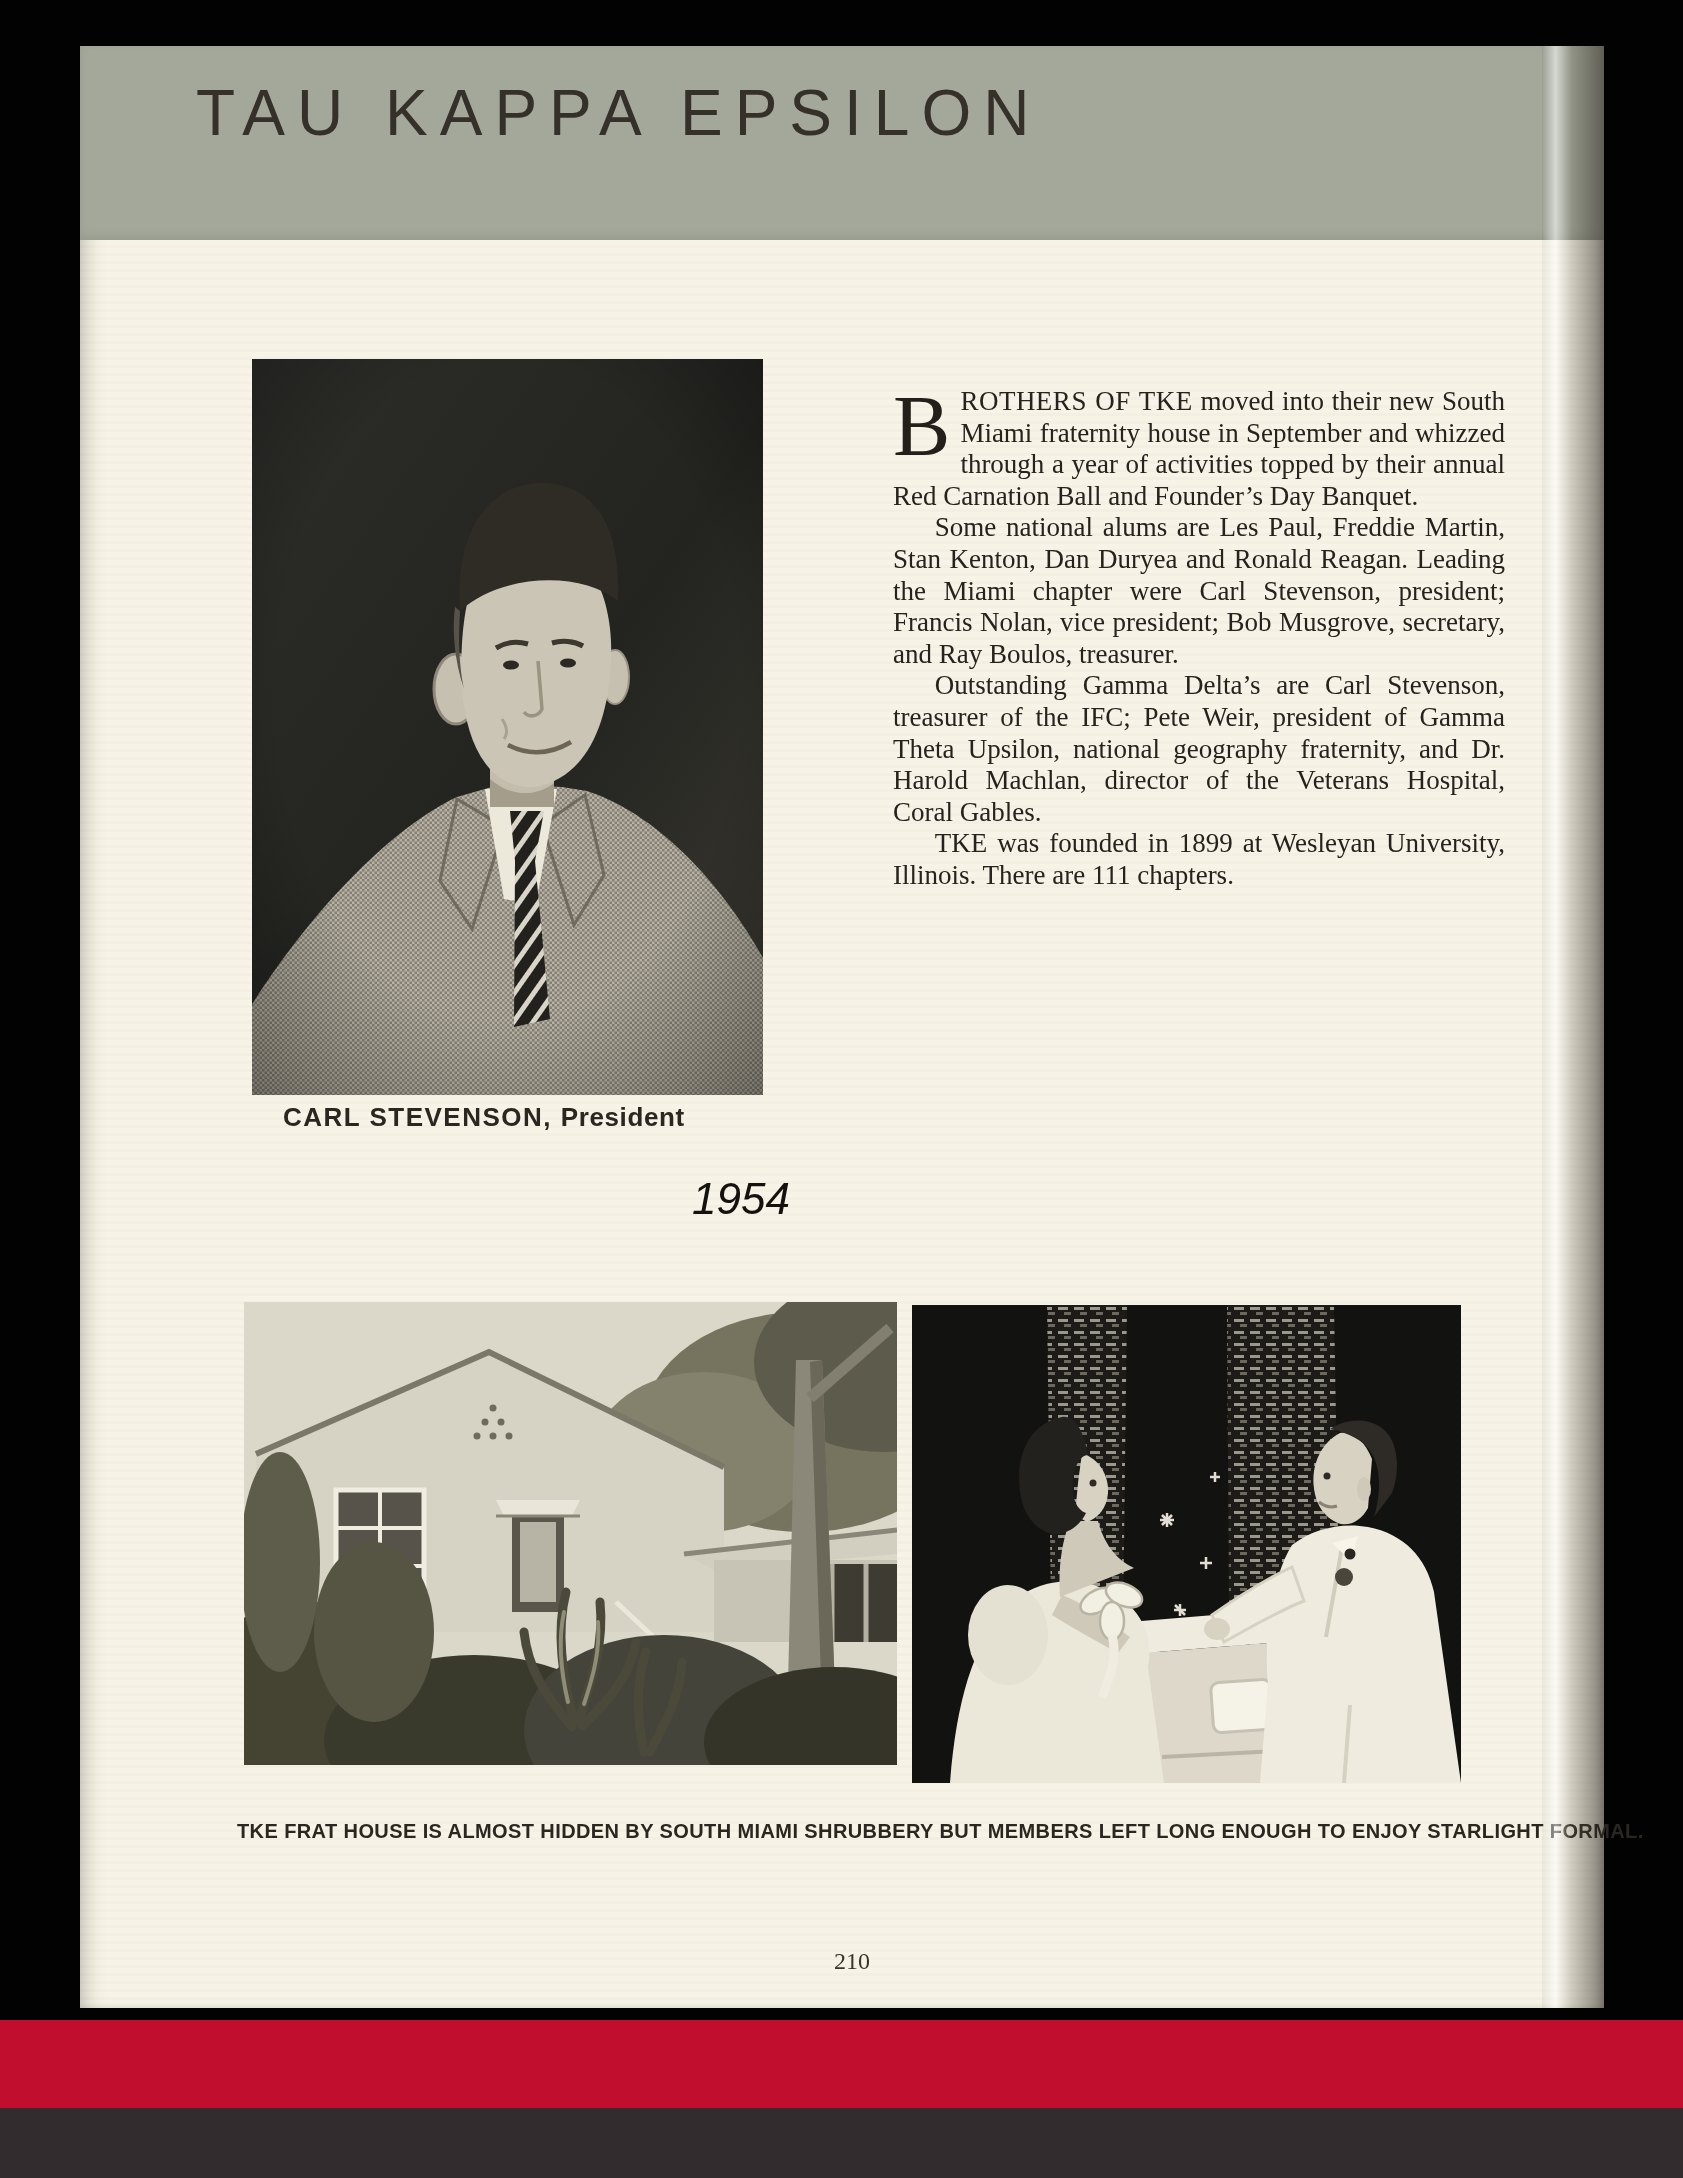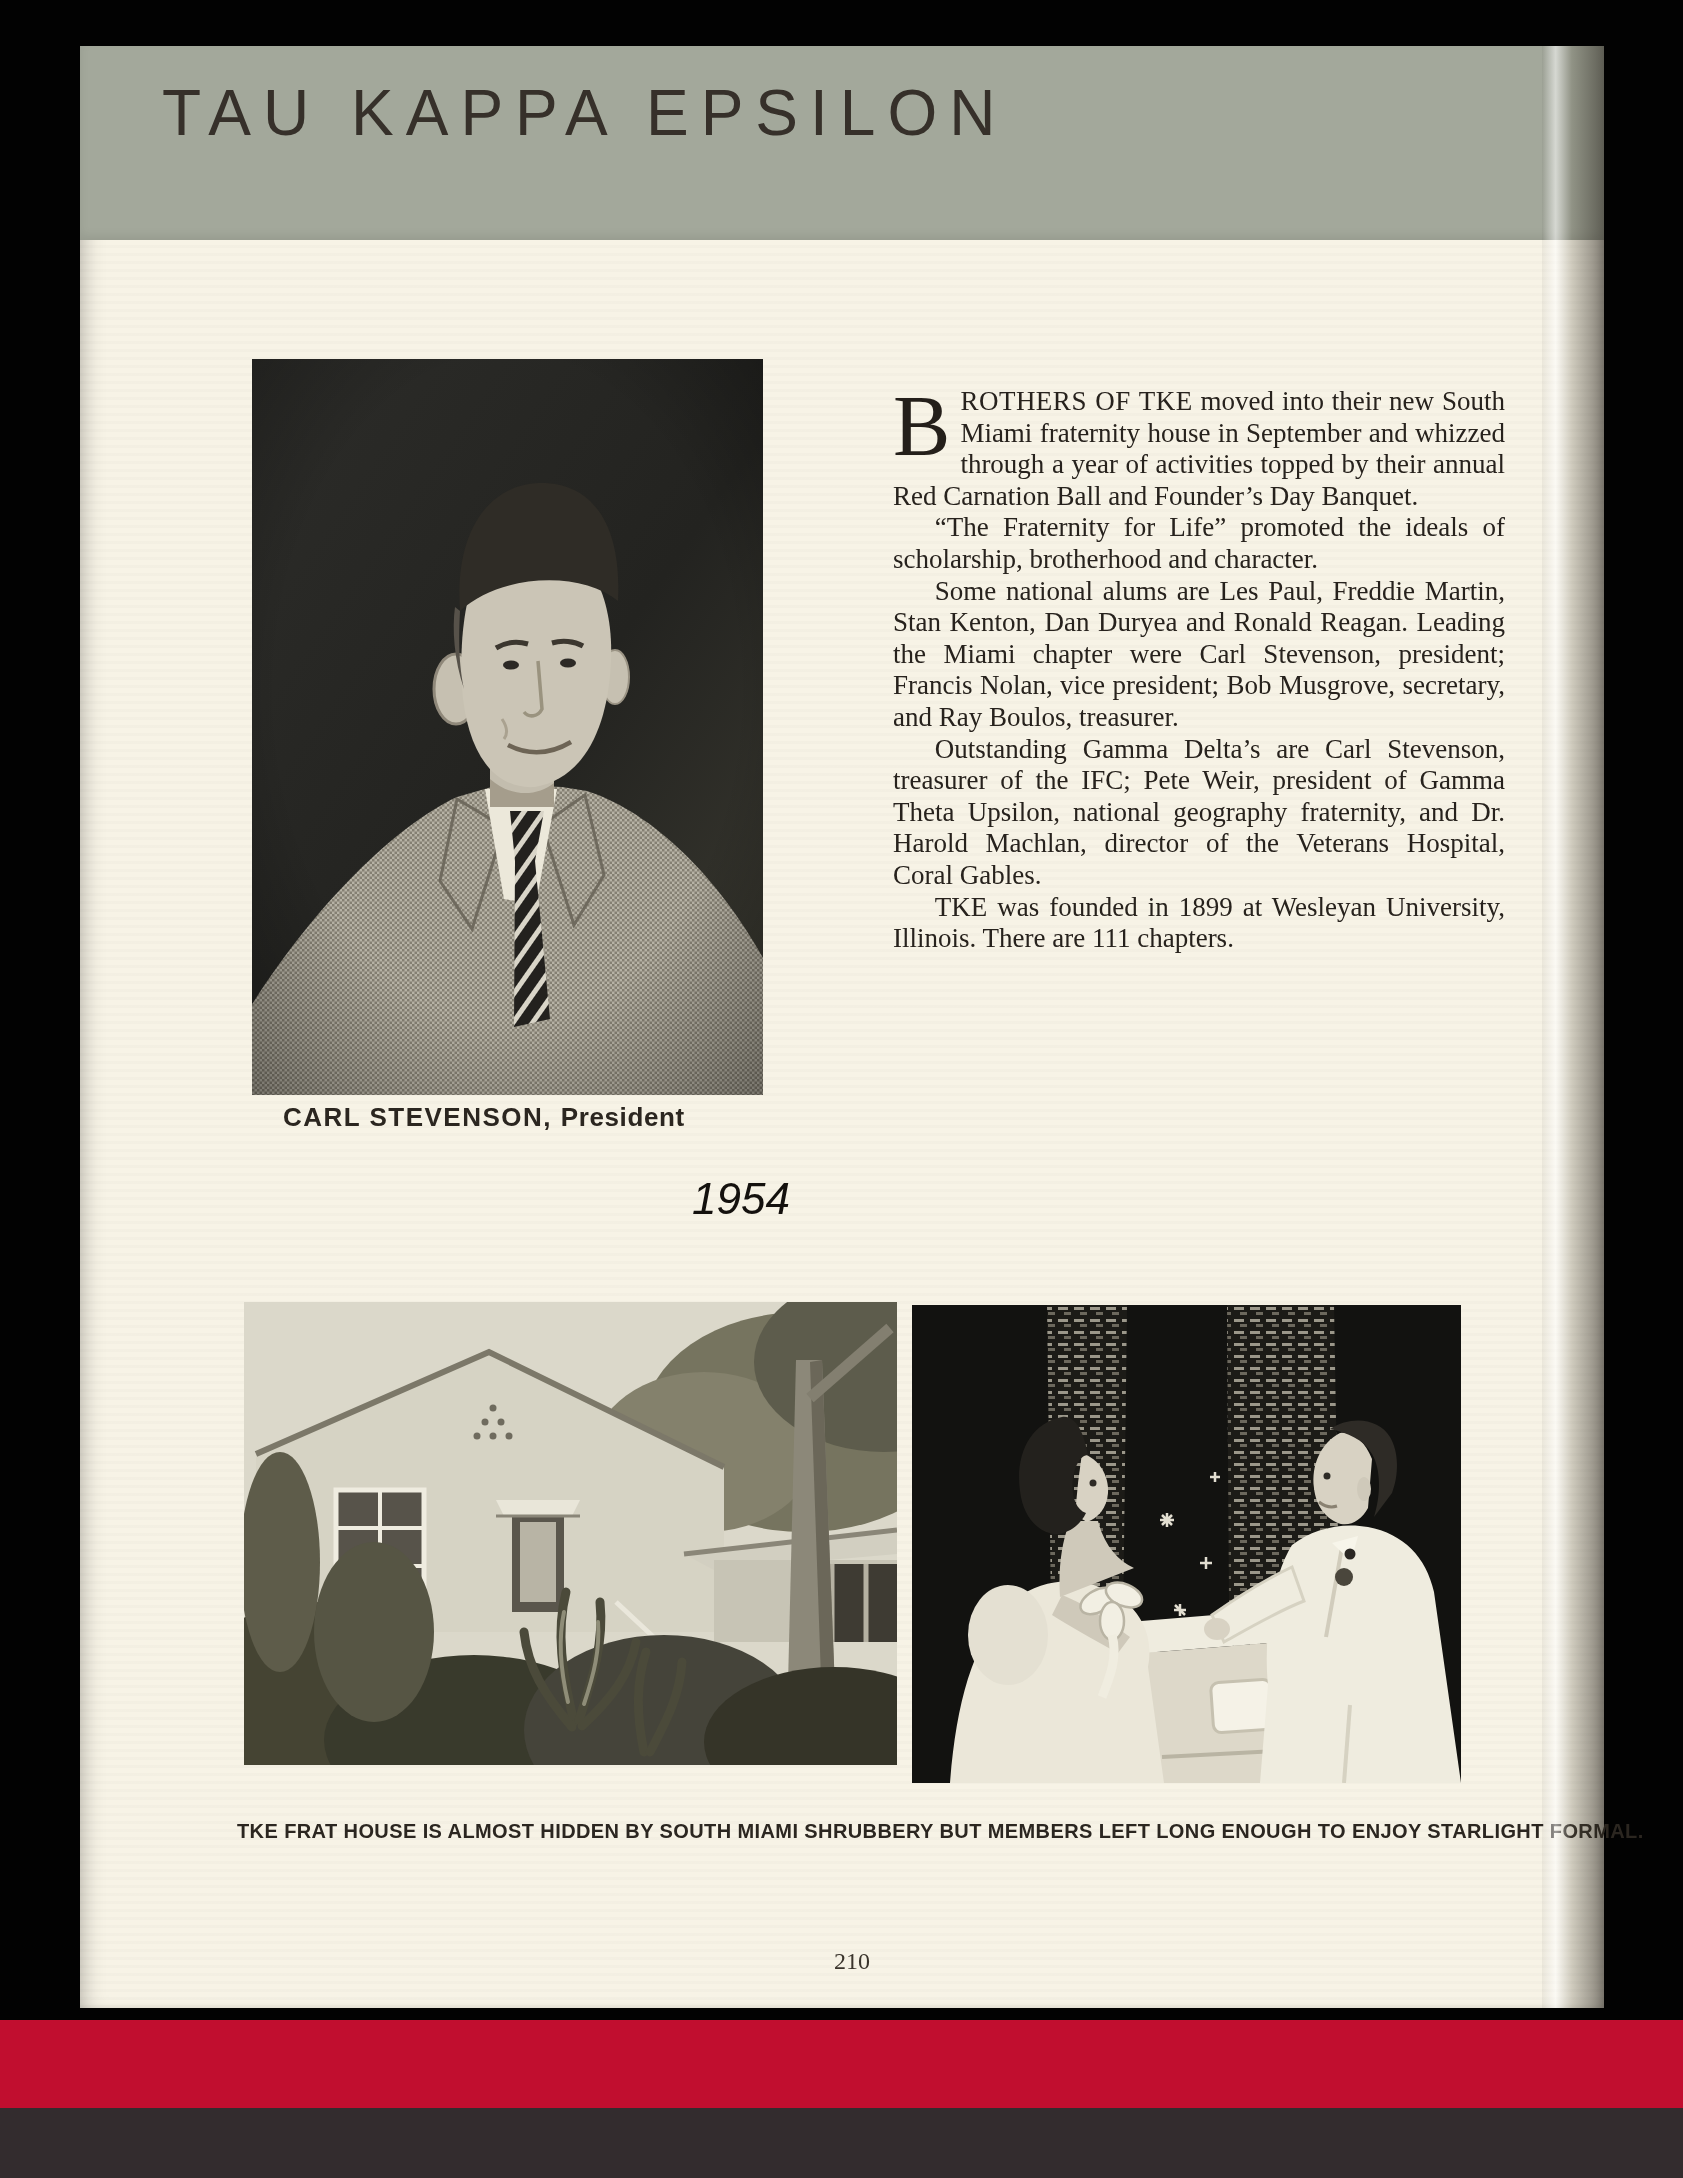--- a/index.html
+++ b/index.html
@@ -4,21 +4,21 @@
 <style>
   html,body{margin:0;padding:0;background:#000;}
   .stage{position:relative;width:1683px;height:2178px;background:#020202;overflow:hidden;
          font-family:"Liberation Sans",sans-serif;}
   .page{position:absolute;left:80px;top:46px;width:1524px;height:1962px;
         background:var(--page,#f7f3e6);
         background-image:repeating-linear-gradient(0deg,rgba(0,0,0,0.015) 0 3px,transparent 3px 8px);
         box-shadow:inset 16px 0 26px -18px rgba(0,0,0,.38), inset -6px 0 10px -4px rgba(0,0,0,.2);}
   .band{position:absolute;left:0;top:0;width:100%;height:194px;background:var(--band,#a3a89b);
         box-shadow:inset 0 -4px 10px rgba(0,0,0,.08);}
-  .band h1{margin:0;padding:30px 0 0 82px;font-size:64px;font-weight:400;
+  .band h1{margin:0;padding:30px 0 0 116px;font-size:64px;font-weight:400;
            letter-spacing:12px;color:#36302a;font-family:"Liberation Sans",sans-serif;}
   .fold{position:absolute;top:0;right:0;width:62px;height:100%;pointer-events:none;
         background:linear-gradient(90deg,rgba(0,0,0,0.05) 0,rgba(255,255,255,0.55) 22%,
                    rgba(90,85,70,0.25) 48%,rgba(40,35,28,0.55) 100%);}
   .photo{position:absolute;overflow:hidden;background:#20201e;}
   .photo svg{display:block;width:100%;height:100%;}
   .portrait{left:172px;top:313px;width:511px;height:736px;}
   .portrait-caption{position:absolute;left:166px;top:1056px;width:560px;
         font-size:26px;font-weight:700;color:#2b2620;letter-spacing:1.5px;white-space:nowrap;margin-left:37px;}
   .portrait-caption .role{letter-spacing:.6px;}
@@ -101,21 +101,20 @@
 
     <div class="portrait-caption">
       <span>CARL STEVENSON,</span>
       <span class="role">President</span>
     </div>
 
     <div class="year-note">1954</div>
 
     <div class="article">
       <p class="first"><span class="dropcap">B</span><span class="leadcaps">ROTHERS OF TKE</span><span> moved into their new South Miami fraternity house in September and whizzed through a year of activities topped by their annual Red Carnation Ball and Founder’s Day Banquet.</span></p>
-      <p>“The Fraternity for Life” promoted the ideals of scholarship, brotherhood and character.</p>
       <p>Some national alums are Les Paul, Freddie Martin, Stan Kenton, Dan Duryea and Ronald Reagan. Leading the Miami chapter were Carl Stevenson, president; Francis Nolan, vice president; Bob Musgrove, secretary, and Ray Boulos, treasurer.</p>
       <p>Outstanding Gamma Delta’s are Carl Stevenson, treasurer of the IFC; Pete Weir, president of Gamma Theta Upsilon, national geography fraternity, and Dr. Harold Machlan, director of the Veterans Hospital, Coral Gables.</p>
       <p>TKE was founded in 1899 at Wesleyan University, Illinois. There are 111 chapters.</p>
     </div>
 
     <div class="photo photo-house">
       <svg viewBox="0 0 653 463">
         <rect width="653" height="463" fill="#dbd8ca"></rect>
         <g>
           <ellipse cx="560" cy="120" rx="160" ry="110" fill="#76745f"></ellipse>

